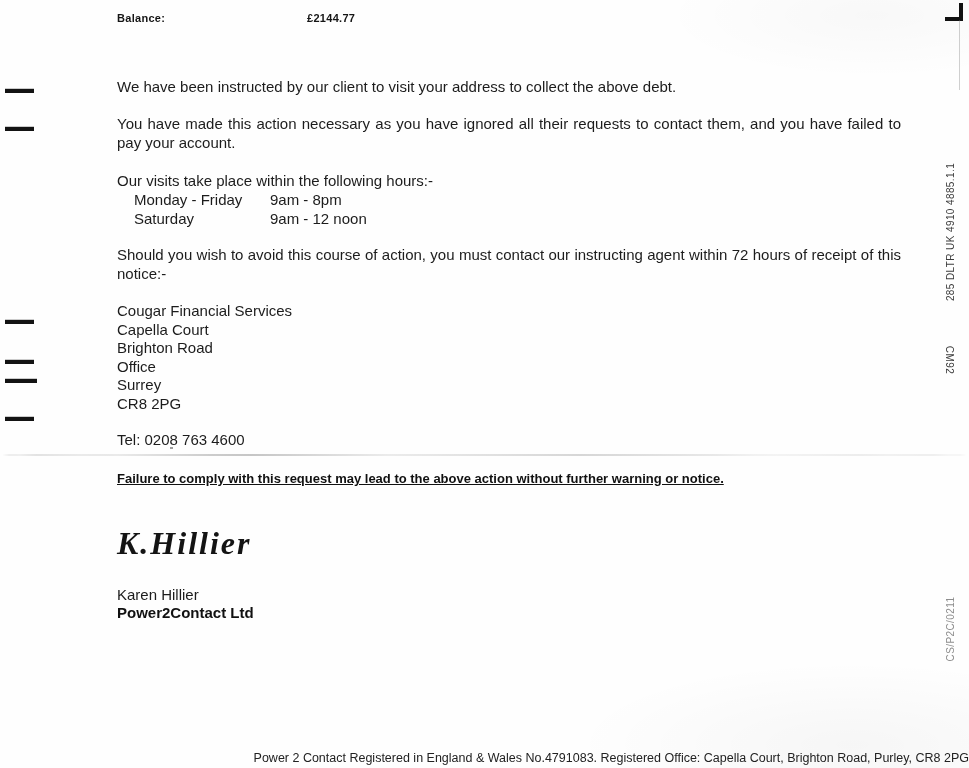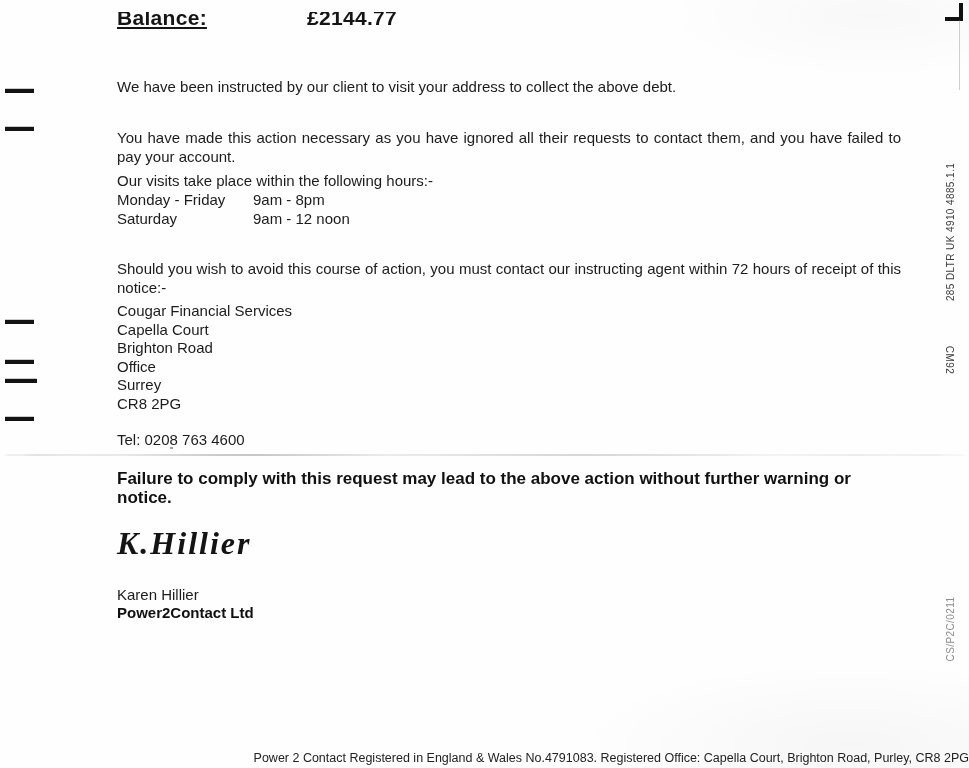--- a/index.html
+++ b/index.html
@@ -12,38 +12,37 @@
       radial-gradient(ellipse 300px 90px at 90% 2%, rgba(0,0,0,0.025), transparent 70%),
       #fefefe;
     overflow: hidden;
     font-family: "Liberation Sans", sans-serif;
     color: #1c1c1c;
     font-size: 15px;
     line-height: 18.6px;
   }
   .abs { position: absolute; }
   .bodyblock { left: 117px; width: 784px; }
-  .justify { text-align: justify; margin-top: 14px; }
+  .justify { text-align: justify; }
   .bold { font-weight: bold; color: #111; }
 
   .balance-clip {
     top: 12px; height: 21px; overflow: hidden;
   }
   .balance-clip .inner {
     margin-top: -3px;
     font-weight: bold;
-    font-size: 21px;
+    font-size: 11px;
     letter-spacing: 0.3px;
     color: #151515;
     display: flex;
-    text-decoration: underline;
   }
   .balance-clip .val { position: absolute; left: 170px; top: -3px; margin-left: 20px; }
 
-  .hours-row { display: flex; }
+  .hours-row { display: flex; margin-left: 17px; }
   .hours-days { width: 136px; flex: 0 0 136px; }
 
   .signature {
     font-family: Liberation Serif, serif;
     font-style: italic;
     font-weight: 600;
     font-size: 32px;
     letter-spacing: 2px;
     color: #141414;
   }
@@ -144,21 +143,21 @@
     <div>Cougar Financial Services</div>
     <div>Capella Court</div>
     <div>Brighton Road</div>
     <div>Office</div>
     <div>Surrey</div>
     <div>CR8 2PG</div>
   </div>
 
   <div class="abs bodyblock" style="top:431px">Tel: 0208 763 4600</div>
 
-  <div class="abs bodyblock bold" style="top:470px; font-size:17px;">Failure to comply with this request may lead to the above action without further warning or notice.</div>
+  <div class="abs bodyblock bold" style="top:470px; font-size:13px;text-decoration:underline;">Failure to comply with this request may lead to the above action without further warning or notice.</div>
 
 
   <div class="abs bodyblock signature" style="top:534px">K.Hillier</div>
 
   <div class="abs bodyblock" style="top:586px">Karen Hillier</div>
 
   <div class="abs bodyblock bold" style="top:604px">Power2Contact Ltd</div>
 
   <div class="abs footer">Power 2 Contact Registered in England &amp; Wales No.4791083. Registered Office: Capella Court, Brighton Road, Purley, CR8 2PG</div>
 

